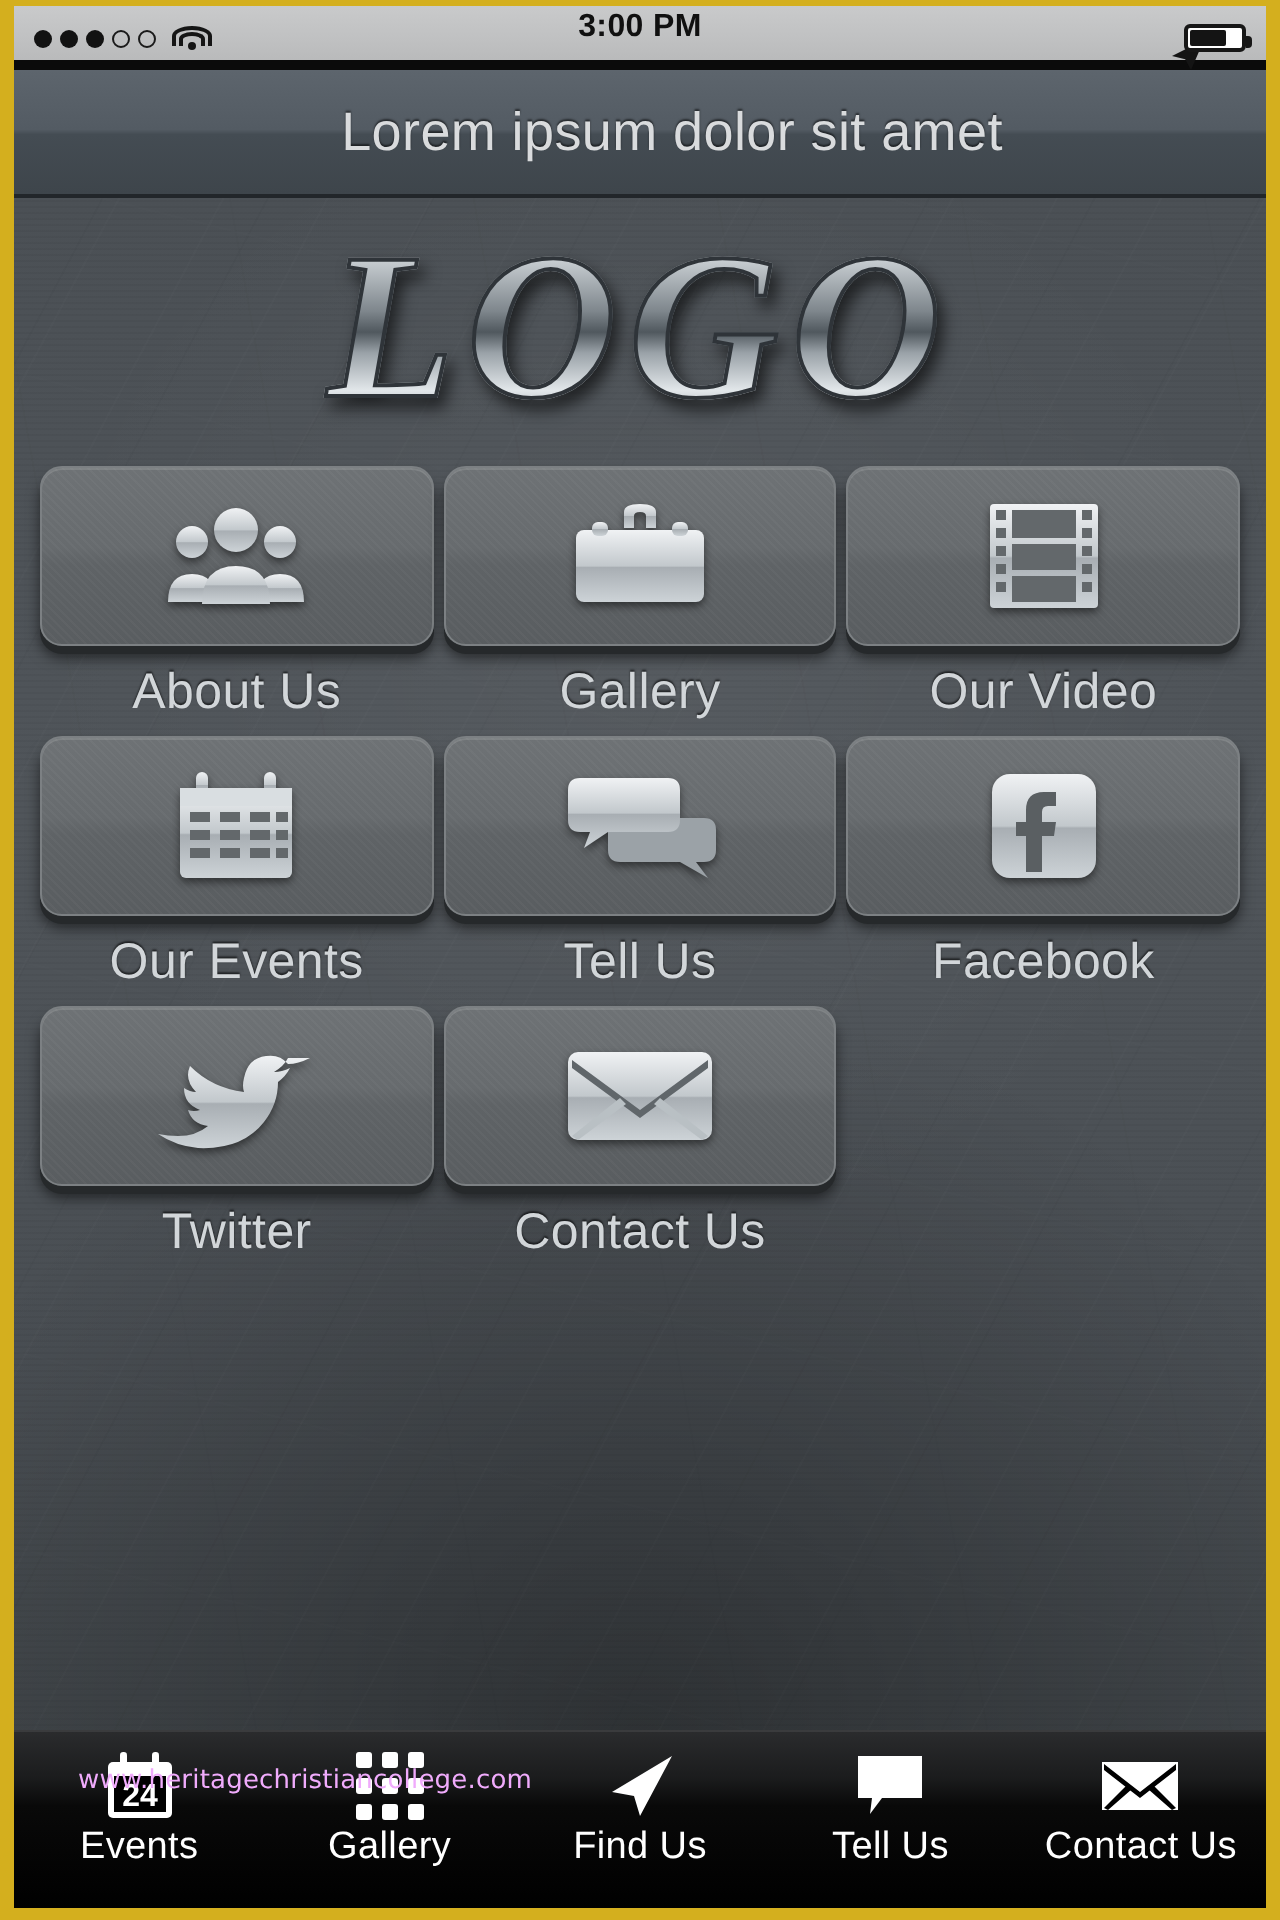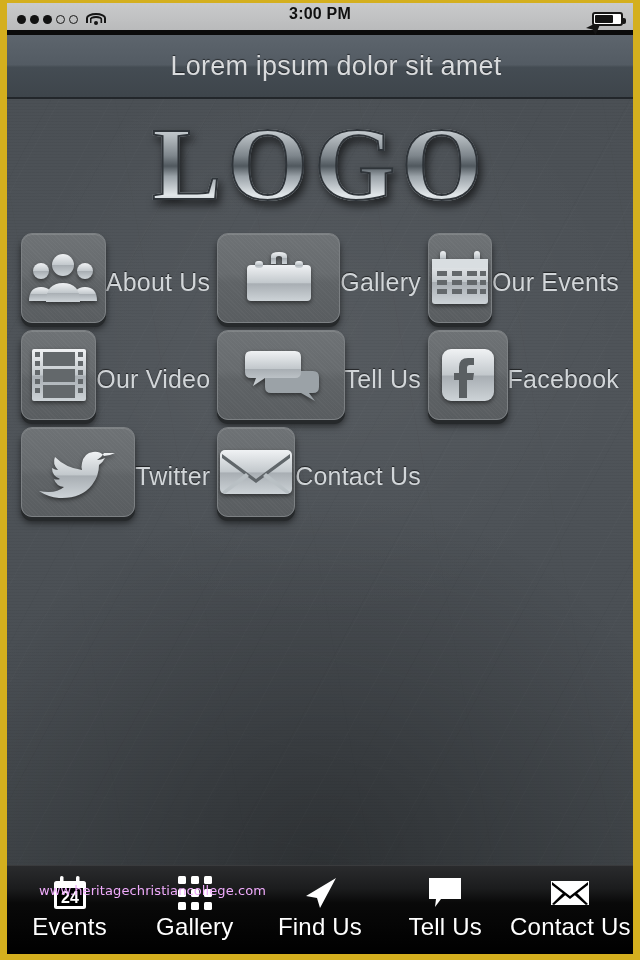--- a/index.html
+++ b/index.html
@@ -68,35 +68,35 @@
       repeating-linear-gradient(-62deg, rgba(0,0,0,.05) 0 1px, rgba(0,0,0,0) 1px 73px),
       repeating-linear-gradient(14deg, rgba(255,255,255,.022) 0 1px, rgba(0,0,0,0) 1px 95px),
       repeating-linear-gradient(80deg, rgba(0,0,0,.04) 0 1px, rgba(0,0,0,0) 1px 120px);
     pointer-events:none;}
   #body::after{content:"";position:absolute;inset:0;pointer-events:none;
     background:repeating-linear-gradient(0deg, rgba(0,0,0,.035) 0 1px, rgba(0,0,0,0) 1px 3px);}
 
   
   #logo-wrap{position:relative;height:130px;display:flex;align-items:center;
              justify-content:center;z-index:3;}
-  #logo{font-family:"Liberation Serif",serif;font-weight:bold;
+  #logo{font-family:"Liberation Serif",serif;font-style:italic;font-weight:bold;
         font-size:104px;line-height:104px;letter-spacing:6px;
         background:linear-gradient(#f4f6f7 0%,#c6ccd0 18%,#7e868c 42%,#50585e 52%,
                    #9aa2a8 62%,#e2e7ea 80%,#8e969c 100%);
         -webkit-background-clip:text;background-clip:text;color:transparent;
         -webkit-text-stroke:2px #2f3439;
         filter:drop-shadow(3px 5px 4px rgba(0,0,0,.6));
         padding:0 6px;}
 
   
   #grid{position:relative;z-index:3;display:grid;
         grid-template-columns:repeat(3,1fr);
         row-gap:7px;column-gap:7px;
         padding:4px 14px 0 14px;}
-  .cell{display:flex;align-items:center;}
+  .cell{display:flex;flex-direction:column;align-items:center;}
   .tile{position:relative;width:100%;height:88px;border-radius:11px;
         background:linear-gradient(#6e7275,#676b6e 45%,#5f6366 55%,#595d60);
         border:1px solid #7c8083;
         box-shadow:0 4px 0 #26292b, 0 6px 7px rgba(0,0,0,.55),
                    inset 0 1px 0 rgba(255,255,255,.13);
         display:flex;align-items:center;justify-content:center;
         overflow:hidden;}
   .tile::before{content:"";position:absolute;inset:0;pointer-events:none;
         background:repeating-linear-gradient(45deg, rgba(255,255,255,.028) 0 1px, rgba(0,0,0,0) 1px 3px);}
   .tile svg{position:relative;z-index:2;display:block;
@@ -105,21 +105,21 @@
        text-shadow:0 -1px 1px rgba(0,0,0,.6);white-space:nowrap;}
 
   
   #tabbar{position:absolute;left:0;right:0;bottom:0;height:88px;
           background:linear-gradient(#2a2b2d 0%,#1b1c1d 26%,#090909 42%,#000 100%);
           border-top:1px solid #3a3b3d;
           display:flex;align-items:flex-start;z-index:6;}
   .tab{flex:1;display:flex;flex-direction:column;align-items:center;
        padding-top:9px;}
   .tab .ti{height:36px;display:flex;align-items:center;justify-content:flex-end;}
-  .tab .tl{margin-top:2px;font-size:24px;color:#fff;letter-spacing:.2px;}
+  .tab .tl{margin-top:2px;font-size:19px;color:#fff;letter-spacing:.2px;}
 
   #watermark{position:absolute;left:32px;bottom:56px;z-index:7;
              font-size:13px;color:#f0abfc;letter-spacing:.1px;white-space:nowrap;
              font-family:"DejaVu Sans",sans-serif;}
 </style>
 </head>
 <body>
 
 <div id="phone">
 <div id="screen">
@@ -195,20 +195,44 @@
               <path d="M26 4 q0-4 8-4 q8 0 8 4 v8 h-5 v-6 q0-2 -3-2 q-3 0-3 2 v6 h-5 z"></path>
               <rect x="2" y="13" width="64" height="36" rx="4"></rect>
               <rect x="10" y="9" width="8" height="7" rx="3"></rect>
               <rect x="50" y="9" width="8" height="7" rx="3"></rect>
             </g>
           </svg>
         </div>
         <div class="cap">Gallery</div>
       </div>
 
+
+      <div class="cell">
+        <div class="tile">
+          <svg width="58" height="56" viewBox="0 0 58 56">
+            <rect x="2" y="2" width="54" height="52" rx="2" fill="url(#gm)"></rect>
+            <rect x="13" y="5" width="32" height="14" fill="#63686b"></rect>
+            <rect x="13" y="22" width="32" height="13" fill="#63686b"></rect>
+            <rect x="13" y="38" width="32" height="13" fill="#63686b"></rect>
+            <g fill="#63686b">
+              <rect x="5" y="5" width="5" height="5"></rect>
+                  <rect x="5" y="14" width="5" height="5"></rect>
+              <rect x="5" y="23" width="5" height="5"></rect>
+                  <rect x="5" y="32" width="5" height="5"></rect>
+              <rect x="5" y="41" width="5" height="5"></rect>
+              <rect x="48" y="5" width="5" height="5"></rect>
+                  <rect x="48" y="14" width="5" height="5"></rect>
+              <rect x="48" y="23" width="5" height="5"></rect>
+                  <rect x="48" y="32" width="5" height="5"></rect>
+              <rect x="48" y="41" width="5" height="5"></rect>
+            </g>
+          </svg>
+        </div>
+        <div class="cap">Our Video</div>
+      </div>
 
       <div class="cell">
         <div class="tile">
           <svg width="62" height="56" viewBox="0 0 62 56">
             <rect x="11" y="1" width="6" height="13" rx="3" fill="url(#gm)"></rect>
             <rect x="45" y="1" width="6" height="13" rx="3" fill="url(#gm)"></rect>
             <rect x="3" y="9" width="56" height="45" rx="3" fill="url(#gm)"></rect>
             <rect x="3" y="9" width="56" height="9" fill="#d9dee1"></rect>
             <g fill="#63686b">
               <rect x="8" y="21" width="10" height="5"></rect>
@@ -224,44 +248,20 @@
               <rect x="38" y="39" width="10" height="5"></rect>
                   <rect x="51" y="39" width="6" height="5"></rect>
             </g>
           </svg>
         </div>
         <div class="cap">Our Events</div>
       </div>
 
       <div class="cell">
         <div class="tile">
-          <svg width="58" height="56" viewBox="0 0 58 56">
-            <rect x="2" y="2" width="54" height="52" rx="2" fill="url(#gm)"></rect>
-            <rect x="13" y="5" width="32" height="14" fill="#63686b"></rect>
-            <rect x="13" y="22" width="32" height="13" fill="#63686b"></rect>
-            <rect x="13" y="38" width="32" height="13" fill="#63686b"></rect>
-            <g fill="#63686b">
-              <rect x="5" y="5" width="5" height="5"></rect>
-                  <rect x="5" y="14" width="5" height="5"></rect>
-              <rect x="5" y="23" width="5" height="5"></rect>
-                  <rect x="5" y="32" width="5" height="5"></rect>
-              <rect x="5" y="41" width="5" height="5"></rect>
-              <rect x="48" y="5" width="5" height="5"></rect>
-                  <rect x="48" y="14" width="5" height="5"></rect>
-              <rect x="48" y="23" width="5" height="5"></rect>
-                  <rect x="48" y="32" width="5" height="5"></rect>
-              <rect x="48" y="41" width="5" height="5"></rect>
-            </g>
-          </svg>
-        </div>
-        <div class="cap">Our Video</div>
-      </div>
-
-      <div class="cell">
-        <div class="tile">
           <svg width="76" height="52" viewBox="0 0 76 52">
             <path d="M28 22 h42 q6 0 6 6 v10 q0 6-6 6 h-4 l6 8 l-14-8 h-30 q-6 0-6-6 v-10 q0-6 6-6 z" fill="#9ba2a7"></path>
             <path d="M8 2 h44 q6 0 6 6 v15 q0 6-6 6 h-30 l-12 8 l3-8 h-5 q-6 0-6-6 v-15 q0-6 6-6 z" fill="url(#gm)"></path>
           </svg>
         </div>
         <div class="cap">Tell Us</div>
       </div>
 
       <div class="cell">
         <div class="tile">

